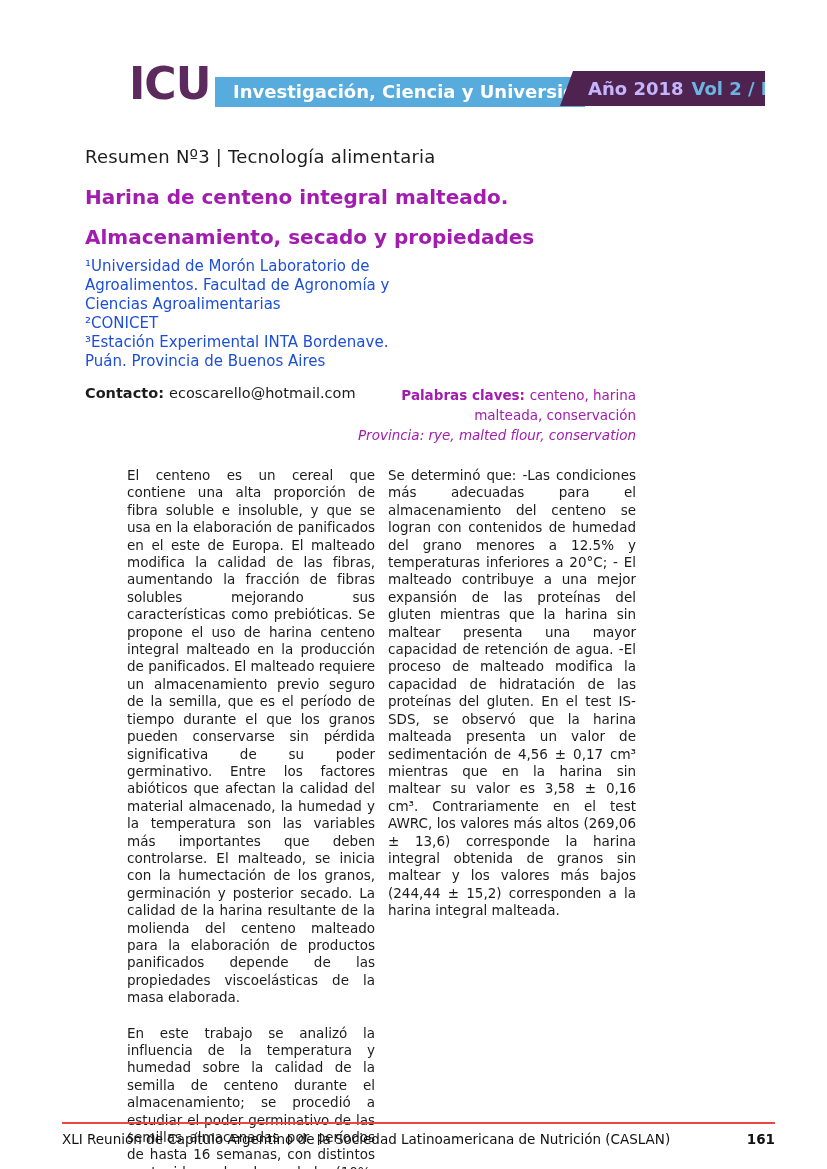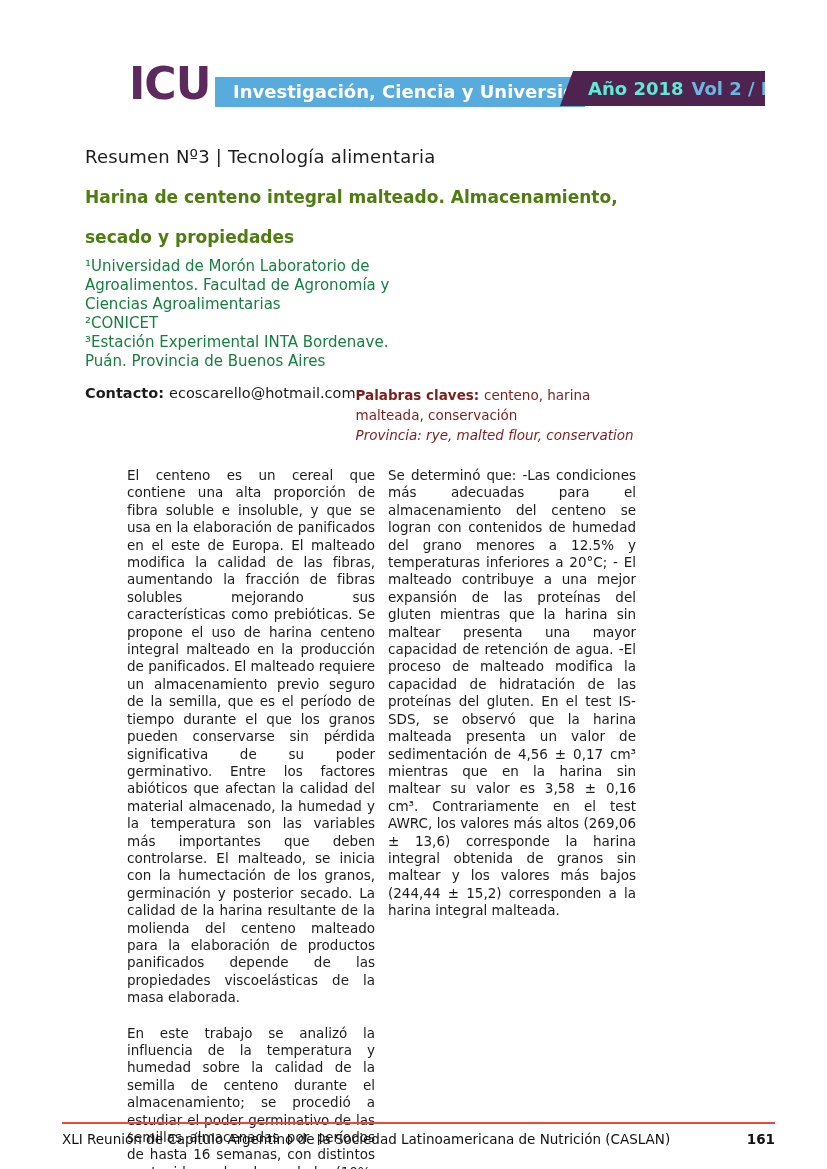--- a/index.html
+++ b/index.html
@@ -27,51 +27,51 @@
     white-space:nowrap;
   }
   .banner-purple{
     position:absolute;left:558px;top:71px;width:207px;height:35px;
     background:#4e2350;
     clip-path:polygon(15px 0, 100% 0, 100% 100%, 2px 100%);
     font-size:18px;font-weight:bold;line-height:35px;
     padding-left:30px;box-sizing:border-box;
     white-space:nowrap;
   }
-  .banner-purple .year{color:#5eead4;}
+  .banner-purple .year{color:#c4b5fd;}
   .banner-purple .vol{color:#6cb5e2;margin-left:8px;}
   
   .content{position:absolute;top:110px;left:0;width:695px;padding:0 59px 0 85px;box-sizing:border-box;}
   .kicker{
     margin-top:36px;
     font-size:18px;color:#1d1d1d;letter-spacing:0.2px;
   }
   .title{
     margin-top:10px;
-    font-size:17px;font-weight:bold;color:#4d7c0f;
+    font-size:20px;font-weight:bold;color:#a21caf;
     line-height:40px;max-width:680px;
   }
   .authors{
     margin-top:14px;
     font-size:15px;font-style:italic;
     line-height:19px;white-space:pre-line;color:#161616;
   }
   .affiliations{
     font-size:15px;line-height:19px;
-    white-space:pre-line;width:316px;color:#15803d;
+    white-space:pre-line;width:316px;color:#1d4ed8;
   }
   .meta-row{
     margin-top:14px;
     display:flex;justify-content:space-between;align-items:flex-start;
   }
   .contact{font-size:14.5px;}
   .contact .label{font-weight:bold;}
   .gap-left{margin-left:0.35em;}
   .keywords{
-    font-size:13.5px;line-height:20px;color:#7f1d1d;
+    text-align:right;font-size:13.5px;line-height:20px;color:#a21caf;
   }
   .keywords .label{font-weight:bold;}
   .keywords .kw-en{font-style:italic;}
   
   .columns{
     margin-top:22px;
     display:flex;gap:13px;margin-left:42px;
   }
   .col{flex:1;min-width:0;}
   .col p{

